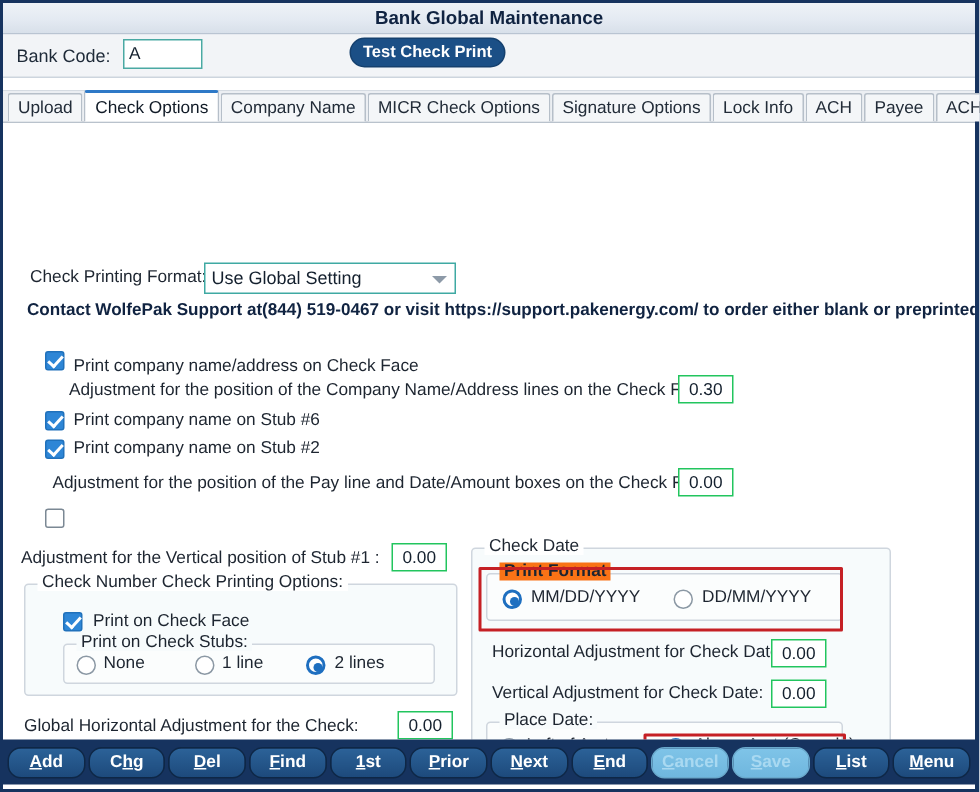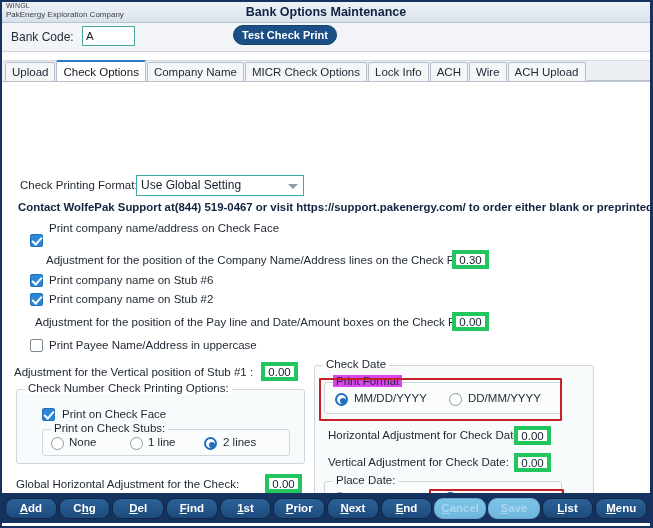--- a/index.html
+++ b/index.html
@@ -122,21 +122,21 @@
     background: #ffffff;
     overflow: hidden;
   }
 
   .lbl { font-size: 11.5px; color: #1d2530; white-space: nowrap; }
   .abs { position: absolute; }
 
   .numbox {
     position: absolute;
     height: 19px;
-    border: 4px solid #22c55e;
+    border: 1px solid #22c55e;
     background: #ffffff;
     text-align: center;
     font-size: 11.5px;
     color: #14202e;
     line-height: 17px;
     font-family: "Liberation Sans", sans-serif;
     padding: 0;
   }
 
   
@@ -262,74 +262,70 @@
     border-color: #6aa9cc;
     cursor: default;
   }
 </style>
 </head>
 <body>
 
 <div id="app">
 
   <div class="titlebar">
-    <div class="brand">
-      <div class="l1">WINGL</div>
-      <div class="l2">PakEnergy Exploration Company</div>
-    </div>
-    <div class="win-title">Bank Options Maintenance</div>
+    <div class="win-title">Bank Global Maintenance</div>
   </div>
 
   <div class="bankrow">
     <span class="lbl">Bank Code:</span>
     <input class="bankcode-input" type="text" value="A" style="">
     <button class="testbtn">Test Check Print</button>
   </div>
 
   <div class="spacer-band"></div>
 
   <div class="tabstrip">
     <div class="tab">Upload</div>
     <div class="tab active">Check Options</div>
     <div class="tab">Company Name</div>
     <div class="tab">MICR Check Options</div>
+    <div class="tab">Signature Options</div>
     <div class="tab">Lock Info</div>
     <div class="tab">ACH</div>
-    <div class="tab">Wire</div>
+    <div class="tab">Payee</div>
     <div class="tab">ACH Upload</div>
     <div class="tab-filler"></div>
   </div>
 
   <div class="body">
 
     <span class="abs lbl" style="left:18px; top:97px;">Check Printing Format:</span>
     <div class="combo">
       <span class="val">Use Global Setting</span>
       <span class="arrow"></span>
     </div>
 
     <div class="support-note">Contact WolfePak Support at(844) 519-0467 or visit https://support.pakenergy.com/ to order either blank or preprinted checks</div>
 
     <span class="cbx on" style="left:28px; top:152px;"></span>
-    <span class="abs lbl" style="left:47px; top:140px;">Print company name/address on Check Face</span>
+    <span class="abs lbl" style="left:47px; top:156px;">Print company name/address on Check Face</span>
 
     <span class="abs lbl" style="left:44px; top:172px;">Adjustment for the position of the Company Name/Address lines on the Check Face:</span>
     <input class="numbox" style="left: 450px; top: 168px; width: 37px;" type="text" value="0.30">
 
     <span class="cbx on" style="left:28px; top:192px;"></span>
     <span class="abs lbl" style="left:47px; top:192px;">Print company name on Stub #6</span>
 
     <span class="cbx on" style="left:28px; top:211px;"></span>
     <span class="abs lbl" style="left:47px; top:211px;">Print company name on Stub #2</span>
 
     <span class="abs lbl" style="left:33px; top:234px;">Adjustment for the position of the Pay line and Date/Amount boxes on the Check Face:</span>
     <input class="numbox" style="left: 450px; top: 230px; width: 37px;" type="text" value="0.00">
 
     <span class="cbx" style="left:28px; top:257px;"></span>
-    <span class="abs lbl" style="left:47px; top:257px;">Print Payee Name/Address in uppercase</span>
 
     <span class="abs lbl" style="left:12px; top:284px;">Adjustment for the Vertical position of Stub #1 :</span>
     <input class="numbox" style="left: 259px; top: 280px; width: 37px;" type="text" value="0.00">
 
     <div class="grp shaded" style="left:14px; top:307px; width:289px; height:75px;">
       <span class="cap" style="background:#ffffff;">Check Number Check Printing Options:</span>
 
       <span class="cbx on" style="left:25px; top:18px;"></span>
       <span class="abs lbl" style="left:45px; top:18px;">Print on Check Face</span>
 
@@ -347,21 +343,21 @@
       </div>
     </div>
 
     <span class="abs lbl" style="left:14px; top:396px;">Global Horizontal Adjustment for the Check:</span>
     <input class="numbox" style="left: 263px; top: 392px; width: 37px;" type="text" value="0.00">
 
     <div class="grp shaded" style="left:312px; top:283px; width:280px; height:157px;">
       <span class="cap" style="background:#ffffff;">Check Date</span>
 
       <div class="grp" style="left:9px; top:16px; width:238px; height:32px; background:#fbfdfd;">
-        <span class="cap" style="background:#d946ef;">Print Format</span>
+        <span class="cap" style="background:#f97316;font-weight:bold;">Print Format</span>
 
         <span class="rdo on" style="left:10px; top:10px;"></span>
         <span class="abs lbl" style="left:29px; top:9px;">MM/DD/YYYY</span>
 
         <span class="rdo" style="left:124px; top:10px;"></span>
         <span class="abs lbl" style="left:143px; top:9px;">DD/MM/YYYY</span>
       </div>
 
       <span class="abs lbl" style="left:13px; top:63px;">Horizontal Adjustment for Check Date:</span>
       <input class="numbox" style="left: 199px; top: 60px; width: 37px;" type="text" value="0.00">

